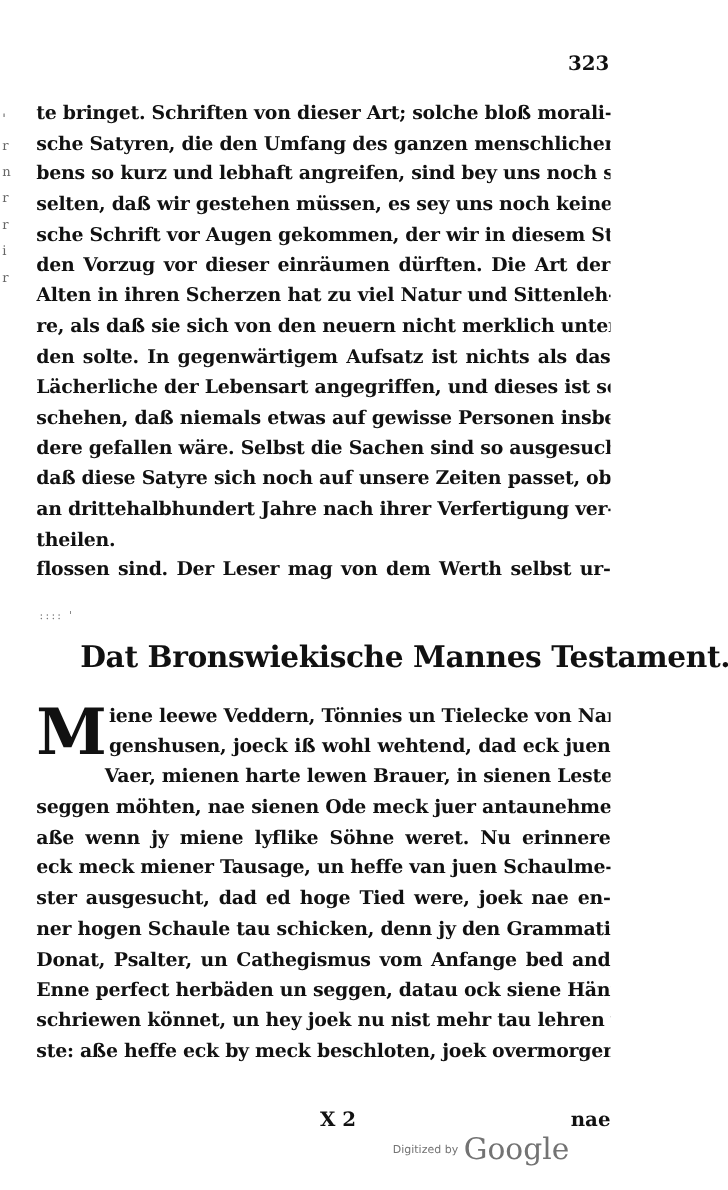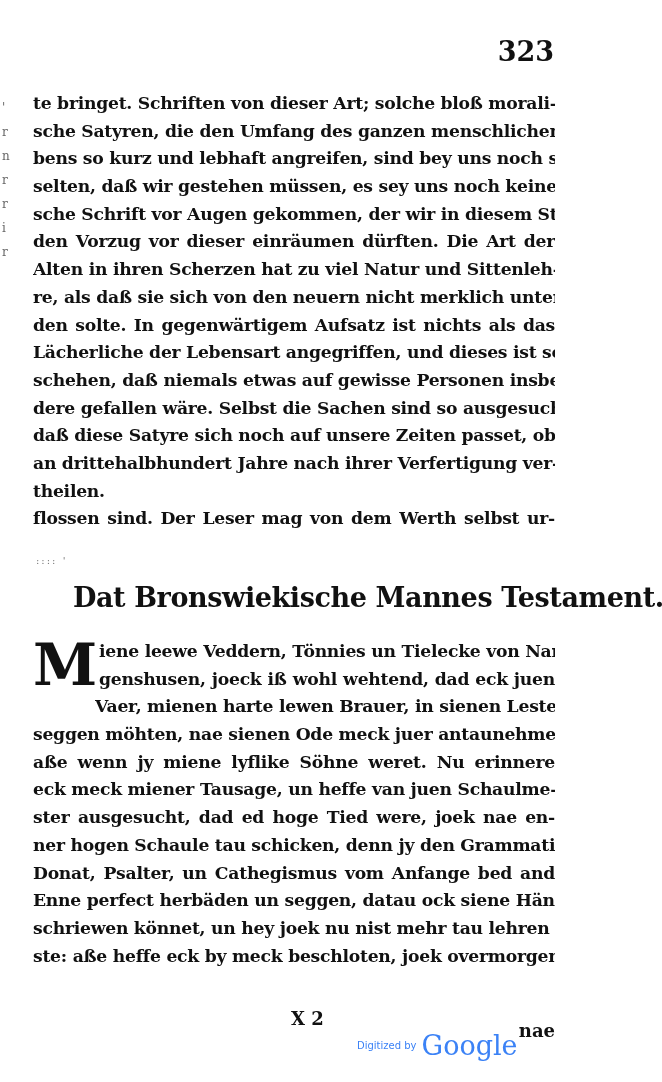--- a/index.html
+++ b/index.html
@@ -2,39 +2,39 @@
 <html><head>
 <meta charset="utf-8">
 <style>
   html, body { margin: 0; padding: 0; background: #ffffff; }
   body { width: 662px; height: 1082px; position: relative; overflow: hidden;
          font-family: "DejaVu Serif", serif; color: #111; }
   .page { position: absolute; left: 0; top: 0; width: 662px; height: 1082px; }
   .running-head { position: absolute; left: 100px; top: 36px; width: 460px; height: 40px; }
   .running-title { position: absolute; left: 0; top: 0; font-size: 27px; font-weight: bold;
                    letter-spacing: -0.3px; white-space: nowrap; font-family: "DejaVu Serif", serif; }
-  .page-number { position: absolute; right: 6px; top: 0; font-size: 27px; font-weight: bold; }
+  .page-number { position: absolute; right: 6px; top: 12px; font-size: 18px; font-weight: bold; }
   .margin-marks { position: absolute; left: 2px; top: 96px; width: 10px; }
   .margin-marks span { display: block; height: 24px; font-size: 12px; color: #666; line-height: 24px; }
   .text-block { position: absolute; left: 33px; width: 522px; }
   .line { height: 27.7px; line-height: 27.7px; font-size: 17.2px; font-weight: bold;
           white-space: nowrap; text-align: justify; text-align-last: justify; overflow: hidden;
           letter-spacing: -0.25px; }
   .line.last { text-align-last: left; }
   .block-1 { top: 90px; }
   .section-title { position: absolute; left: 62px; top: 582px; font-size: 27px; font-weight: bold;
                    white-space: nowrap; letter-spacing: -0.4px; margin-left: 11px; }
   .block-2 { top: 638px; }
   .dropcap { float: left; font-size: 58px; line-height: 50px; font-weight: bold; width: 62px; height: 56px;
              margin-top: 2px; font-family: "DejaVu Serif", serif; }
   .indented { margin-left: 66px; }
   .footer-line { position: absolute; top: 1008px; left: 33px; width: 522px; height: 30px; font-size: 18px; font-weight: bold; }
   .signature { position: absolute; left: 258px; top: 0; }
-  .catchword { position: absolute; right: 0; top: 12px; }
-  .watermark { position: absolute; left: 357px; top: 1030px; white-space: nowrap; color: #3b82f6; }
+  .catchword { position: absolute; right: 0; top: 0; }
+  .watermark { position: absolute; left: 357px; top: 1030px; white-space: nowrap; color: #737373; }
   .watermark .small { font-size: 10px; font-family: "DejaVu Sans", sans-serif; vertical-align: middle; }
   .watermark .big { font-size: 27px; font-family: "DejaVu Serif", serif; vertical-align: middle; }
   .dots { position: absolute; left: 36px; top: 555px; font-size: 10px; color: #777; letter-spacing: 2px; }
 </style>
 </head>
 <body>
 
 <div class="page">
 
   <div class="running-head">

